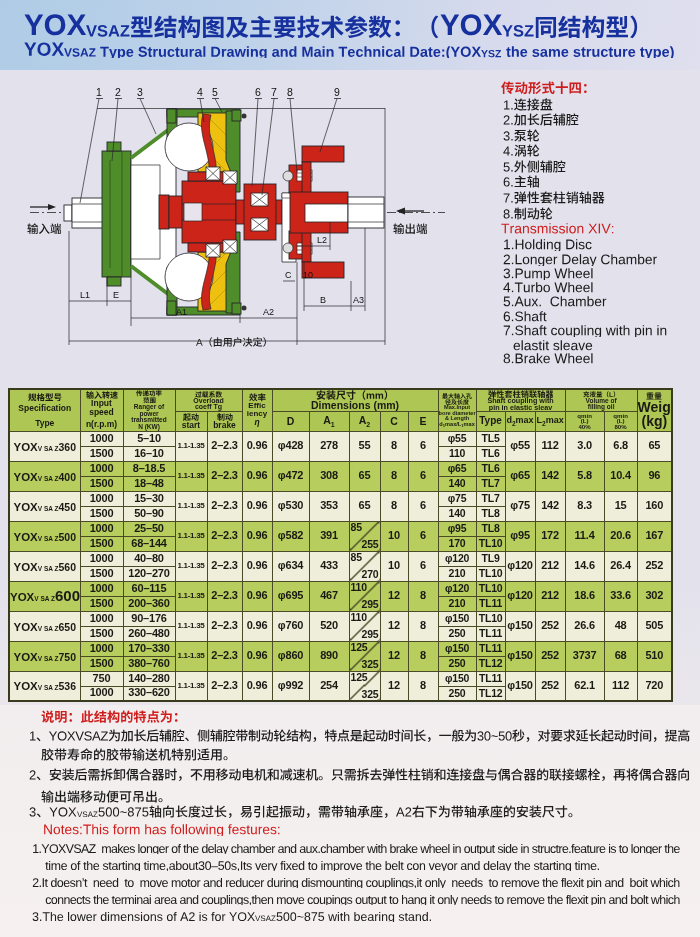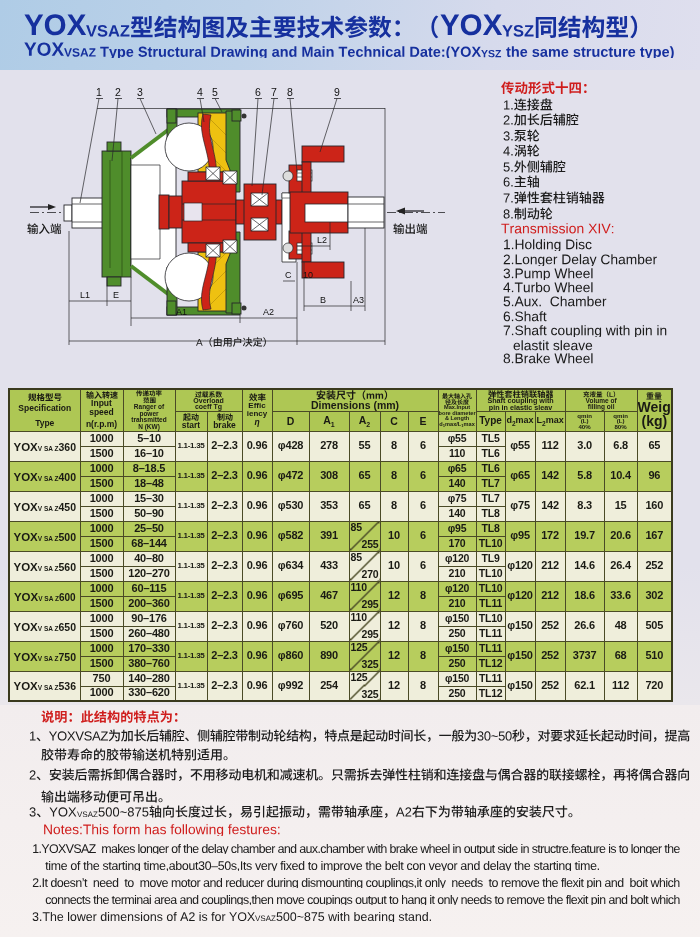--- a/index.html
+++ b/index.html
@@ -836,21 +836,21 @@
             <td rowspan="2" class="num diag" style="position:relative">
               <div style="position:absolute;left:1px;top:0px;font-size:10.5px">85</div>
               <div style="position:absolute;right:1px;bottom:0px;font-size:10.5px">255</div>
             </td>
             <td rowspan="2" class="num">10</td>
             <td rowspan="2" class="num">6</td>
             <td class="num" style="font-size:10.5px">φ95</td>
             <td class="num" style="font-size:10.5px">TL8</td>
             <td rowspan="2" class="num">φ95</td>
             <td rowspan="2" class="num">172</td>
-            <td rowspan="2" class="num">19.7</td>
+            <td rowspan="2" class="num">11.4</td>
             <td rowspan="2" class="num">20.6</td>
             <td rowspan="2" class="num">167</td>
           </tr>
 <tr class="gr" style="height:15px">
             <td class="num">1500</td>
             <td class="num">68–144</td>
             <td class="num" style="font-size:10.5px">170</td>
             <td class="num" style="font-size:10.5px">TL10</td>
           </tr>
 
@@ -878,21 +878,21 @@
             <td rowspan="2" class="num">252</td>
           </tr>
 <tr class="cr" style="height:15px">
             <td class="num">1500</td>
             <td class="num">120–270</td>
             <td class="num" style="font-size:10.5px">210</td>
             <td class="num" style="font-size:10.5px">TL10</td>
           </tr>
 
 <tr class="gr" style="height:15px">
-            <td rowspan="2" style="white-space:nowrap"><span style="font-size:11.5px;font-weight:bold">YOX</span><span style="font-size:6.5px;font-weight:bold">V SA Z</span><span style="font-size:10px;font-weight:bold">600</span></td>
+            <td rowspan="2" style="white-space:nowrap"><span style="font-size:11.5px;font-weight:bold">YOX</span><span style="font-size:6.5px;font-weight:bold">V SA Z</span><span style="font-size:15px;font-weight:bold">600</span></td>
             <td class="num">1000</td>
             <td class="num">60–115</td>
             <td rowspan="2" style="font-size:8px;font-weight:bold;letter-spacing:-0.3px;white-space:nowrap">1.1-1.35</td>
             <td rowspan="2" class="num">2–2.3</td>
             <td rowspan="2" class="num">0.96</td>
             <td rowspan="2" class="num">φ695</td>
             <td rowspan="2" class="num">467</td>
             <td rowspan="2" class="num diag" style="position:relative">
               <div style="position:absolute;left:1px;top:0px;font-size:10.5px">110</div>
               <div style="position:absolute;right:1px;bottom:0px;font-size:10.5px">295</div>

